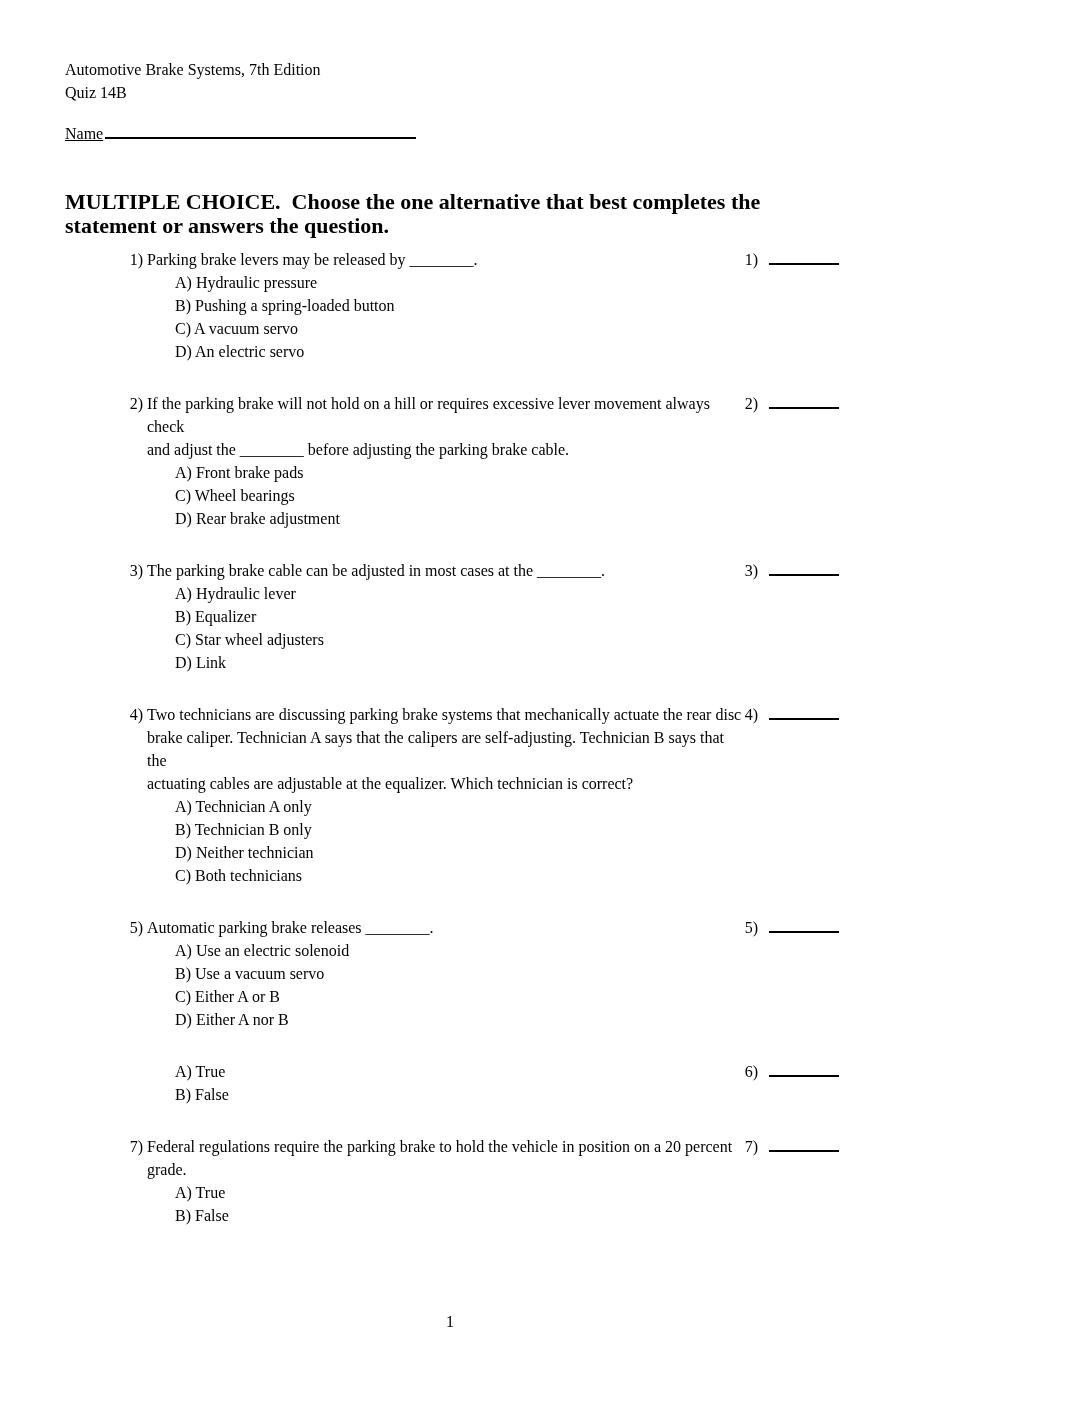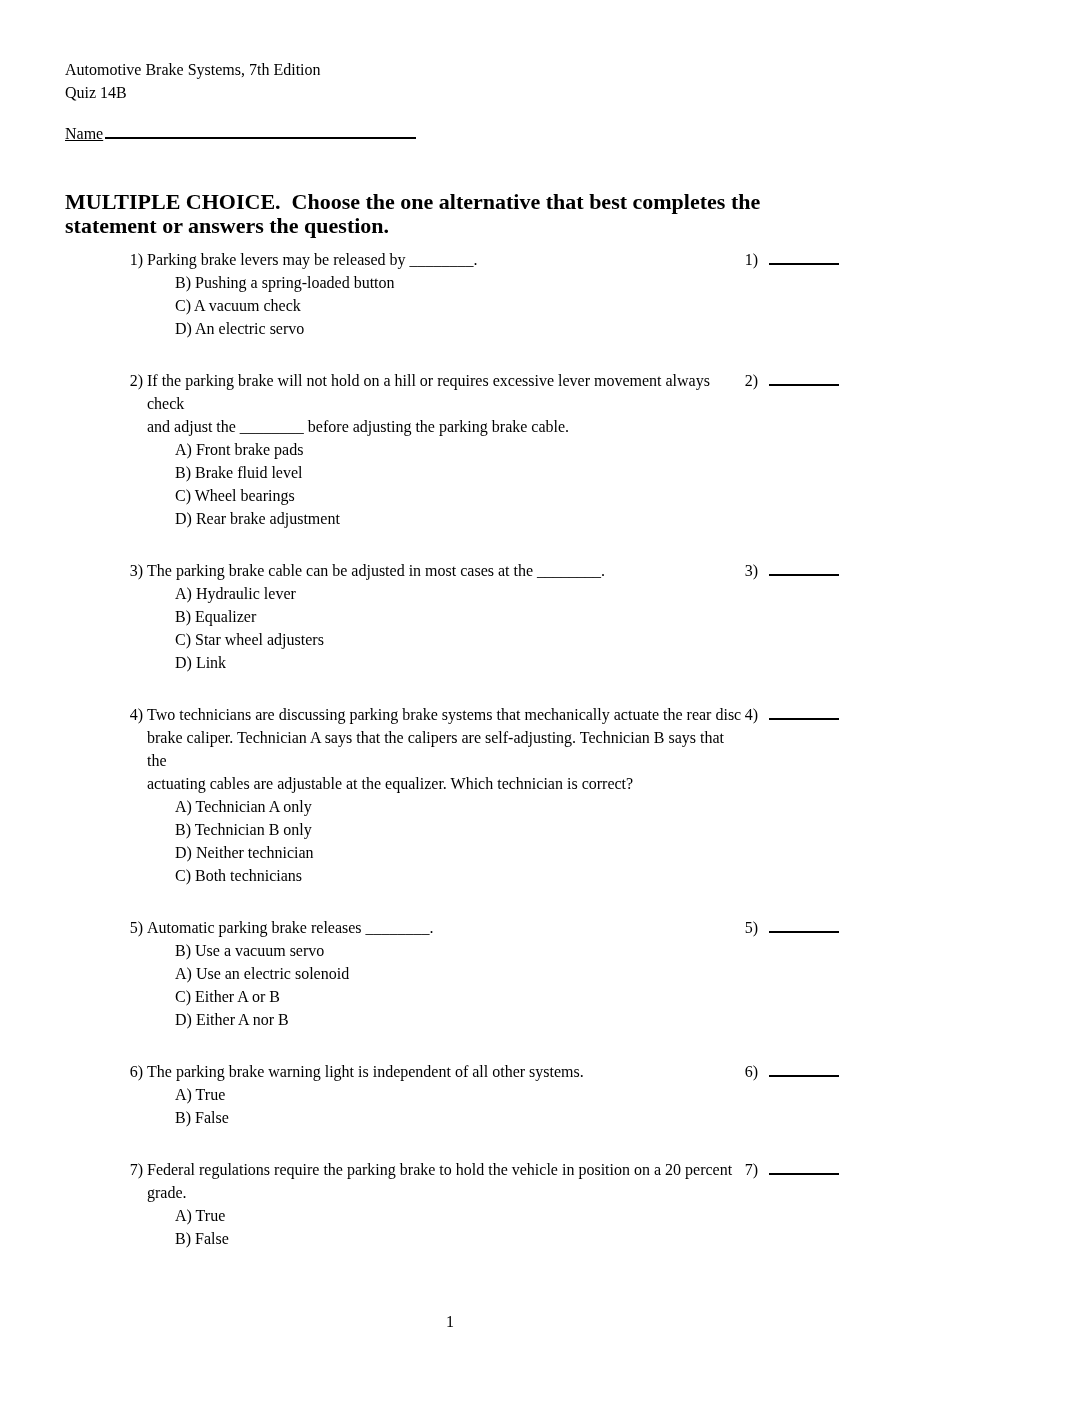--- a/index.html
+++ b/index.html
@@ -96,41 +96,41 @@
   <div class="instructions">MULTIPLE CHOICE.  Choose the one alternative that best completes the statement or answers the question.</div>
 
   <div class="questions">
   <div class="question">
     <div class="q-row">
       <div class="q-body">
         <div class="q-textblock">
               <div class="q-line"><span class="q-num">1)</span>Parking brake levers may be released by ________.</div>
             </div>
         <div class="q-options">
+              <div class="q-option">A) Hydraulic pressure</div>
               <div class="q-option">B) Pushing a spring-loaded button</div>
-              <div class="q-option">C) A vacuum check</div>
+              <div class="q-option">C) A vacuum servo</div>
               <div class="q-option">D) An electric servo</div>
             </div>
       </div>
       <div class="q-answer">
         <span>1)</span><span class="ans-line"></span>
       </div>
     </div>
   </div>
 
   <div class="question">
     <div class="q-row">
       <div class="q-body">
         <div class="q-textblock">
               <div class="q-line"><span class="q-num">2)</span>If the parking brake will not hold on a hill or requires excessive lever movement always check</div>
               <div class="q-line">and adjust the ________ before adjusting the parking brake cable.</div>
             </div>
         <div class="q-options">
               <div class="q-option">A) Front brake pads</div>
-              <div class="q-option">B) Brake fluid level</div>
               <div class="q-option">C) Wheel bearings</div>
               <div class="q-option">D) Rear brake adjustment</div>
             </div>
       </div>
       <div class="q-answer">
         <span>2)</span><span class="ans-line"></span>
       </div>
     </div>
   </div>
 
@@ -174,38 +174,35 @@
     </div>
   </div>
 
   <div class="question">
     <div class="q-row">
       <div class="q-body">
         <div class="q-textblock">
               <div class="q-line"><span class="q-num">5)</span>Automatic parking brake releases ________.</div>
             </div>
         <div class="q-options">
+              <div class="q-option">A) Use an electric solenoid</div>
               <div class="q-option">B) Use a vacuum servo</div>
-              <div class="q-option">A) Use an electric solenoid</div>
               <div class="q-option">C) Either A or B</div>
               <div class="q-option">D) Either A nor B</div>
             </div>
       </div>
       <div class="q-answer">
         <span>5)</span><span class="ans-line"></span>
       </div>
     </div>
   </div>
 
   <div class="question">
     <div class="q-row">
       <div class="q-body">
-        <div class="q-textblock">
-              <div class="q-line"><span class="q-num">6)</span>The parking brake warning light is independent of all other systems.</div>
-            </div>
         <div class="q-options">
               <div class="q-option">A) True</div>
               <div class="q-option">B) False</div>
             </div>
       </div>
       <div class="q-answer">
         <span>6)</span><span class="ans-line"></span>
       </div>
     </div>
   </div>

